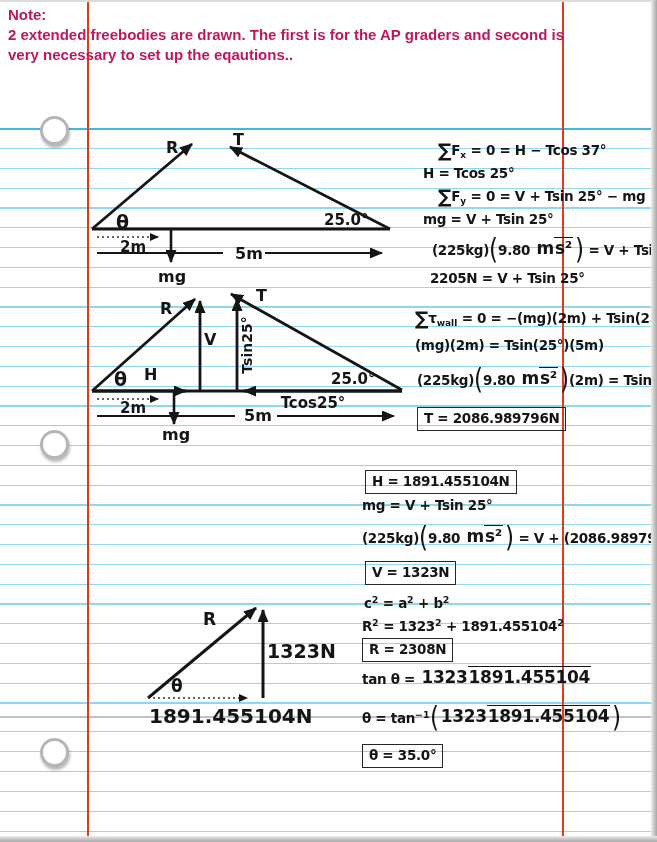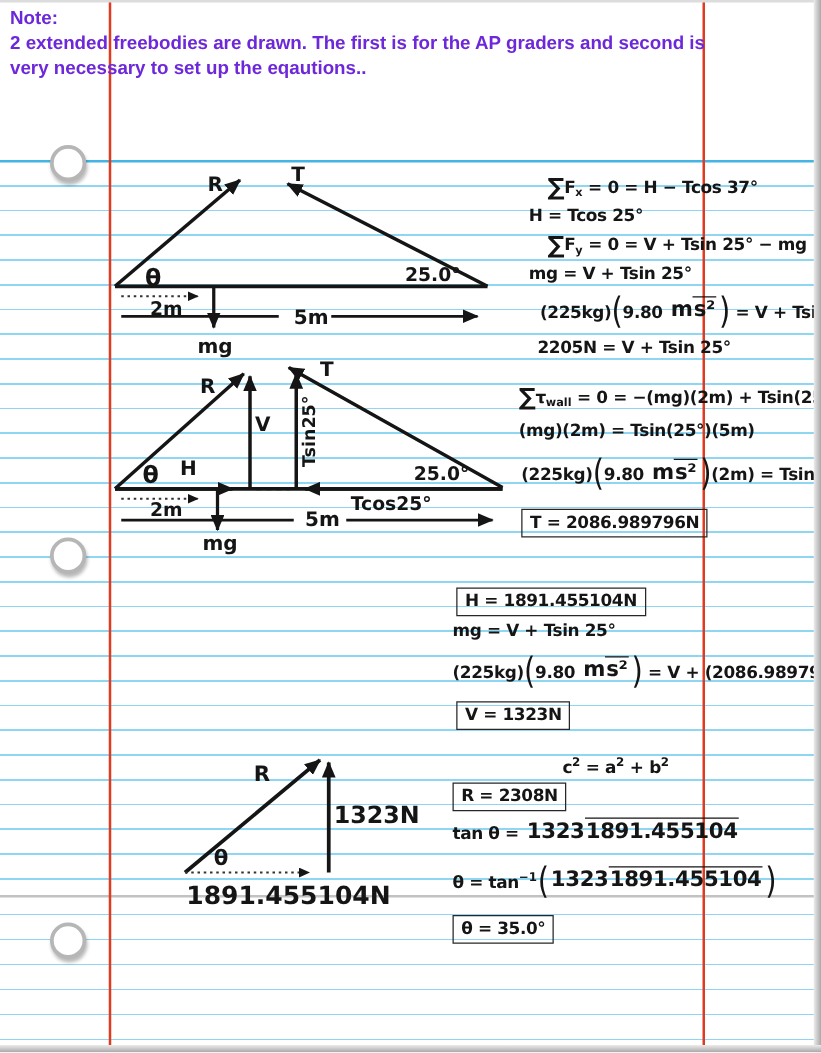--- a/index.html
+++ b/index.html
@@ -14,21 +14,21 @@
   .seam{position:absolute;left:0;top:716px;width:100%;height:2px;background:#c2c2c2;z-index:1;}
   .mline{position:absolute;top:0;bottom:5px;width:2px;background:#de3b21;z-index:2;}
   .ml1{left:87px}.ml2{left:562px}
   .edge-r{position:absolute;right:0;top:0;bottom:0;width:6px;background:linear-gradient(to right,#ececec,#a6a6a6);z-index:6;}
   .edge-b{position:absolute;left:0;right:0;bottom:0;height:6px;background:linear-gradient(to bottom,#ececec,#a6a6a6);z-index:6;}
   .edge-t{position:absolute;left:0;right:0;top:0;height:2px;background:#dcdcdc;z-index:6;}
   .hole{position:absolute;left:40px;width:23px;height:23px;border:3px solid #b6b6b6;border-radius:50%;
         background:#fff;box-shadow:1px 3px 3px rgba(0,0,0,.28);z-index:3;}
   .hp1{top:116px}.hp2{top:430px}.hp3{top:738px}
   
-  .note{position:absolute;left:8px;top:5px;width:646px;color:#6d28d9;z-index:5;
+  .note{position:absolute;left:8px;top:5px;width:646px;color:#be185d;z-index:5;
         font:700 15px/20px "Liberation Sans",sans-serif;}
   .note-gap{height:17px;}
   
   .d{position:absolute;z-index:4;}
   .d text{font-family:"DejaVu Sans",sans-serif;font-weight:700;fill:#151515;}
   #d1{left:88px;top:133px}
   #d2{left:88px;top:288px}
   #d3{left:133px;top:597px}
   
   .eq{position:absolute;z-index:4;color:#151515;font:700 13.5px "DejaVu Sans",sans-serif;letter-spacing:-0.3px;}
@@ -167,20 +167,21 @@
       <div class="eq-line tall" style="padding-left: 4px; margin-top: 2px;"><span class="sg">(225kg)</span><span class="bigp">(</span><span class="sg">9.80 </span><span class="frac"><span class="num">m</span><span class="den">s²</span></span><span class="bigp">)</span><span class="sg">(2m) = Tsin(25°)(5m)</span></div>
       <div class="eq-line boxline" style="padding-left: 4px; margin-top: 4px;"><span class="box"><span class="sg">T = 2086.989796N</span></span></div>
     </div>
   <div id="block3" class="eq">
       <div class="eq-line boxline" style="padding-left: 3px; margin-top: 0px;"><span class="box"><span class="sg">H = 1891.455104N</span></span></div>
       <div class="eq-line" style="padding-left: 0px; margin-top: 0px;"><span class="sg">mg = V + Tsin 25°</span></div>
       <div class="eq-line tall" style="padding-left: 0px; margin-top: 0px;"><span class="sg">(225kg)</span><span class="bigp">(</span><span class="sg">9.80 </span><span class="frac"><span class="num">m</span><span class="den">s²</span></span><span class="bigp">)</span><span class="sg"> = V + (2086.989796N)sin 25°</span></div>
       <div class="eq-line boxline" style="padding-left: 3px; margin-top: 0px;"><span class="box"><span class="sg">V = 1323N</span></span></div>
     </div>
   <div id="block4" class="eq">
-      <div class="eq-line" style="padding-left: 2px; margin-top: 11px; text-align: center;"><span class="sg">c</span><span class="sp">2</span><span class="sg"> = a</span><span class="sp">2</span><span class="sg"> + b</span><span class="sp">2</span></div>
+      <div class="eq-line" style="padding-left: 2px; margin-top: 0px;"><span class="sg">c</span><span class="sp">2</span><span class="sg"> = a</span><span class="sp">2</span><span class="sg"> + b</span><span class="sp">2</span></div>
+      <div class="eq-line" style="padding-left: 0px; margin-top: 0px;"><span class="sg">R</span><span class="sp">2</span><span class="sg"> = 1323</span><span class="sp">2</span><span class="sg"> + 1891.455104</span><span class="sp">2</span></div>
       <div class="eq-line boxline" style="padding-left: 0px; margin-top: 2px;"><span class="box"><span class="sg">R = 2308N</span></span></div>
       <div class="eq-line tall" style="padding-left: 0px; margin-top: -4px;"><span class="sg">tan θ = </span><span class="frac"><span class="num">1323</span><span class="den">1891.455104</span></span></div>
       <div class="eq-line tall" style="padding-left: 0px; margin-top: -6px;"><span class="sg">θ = tan</span><span class="sp">−1</span><span class="bigp">(</span><span class="frac"><span class="num">1323</span><span class="den">1891.455104</span></span><span class="bigp">)</span></div>
       <div class="eq-line boxline" style="padding-left: 0px; margin-top: 6px;"><span class="box"><span class="sg">θ = 35.0°</span></span></div>
     </div>
 
 </div>
 
 </body></html>

